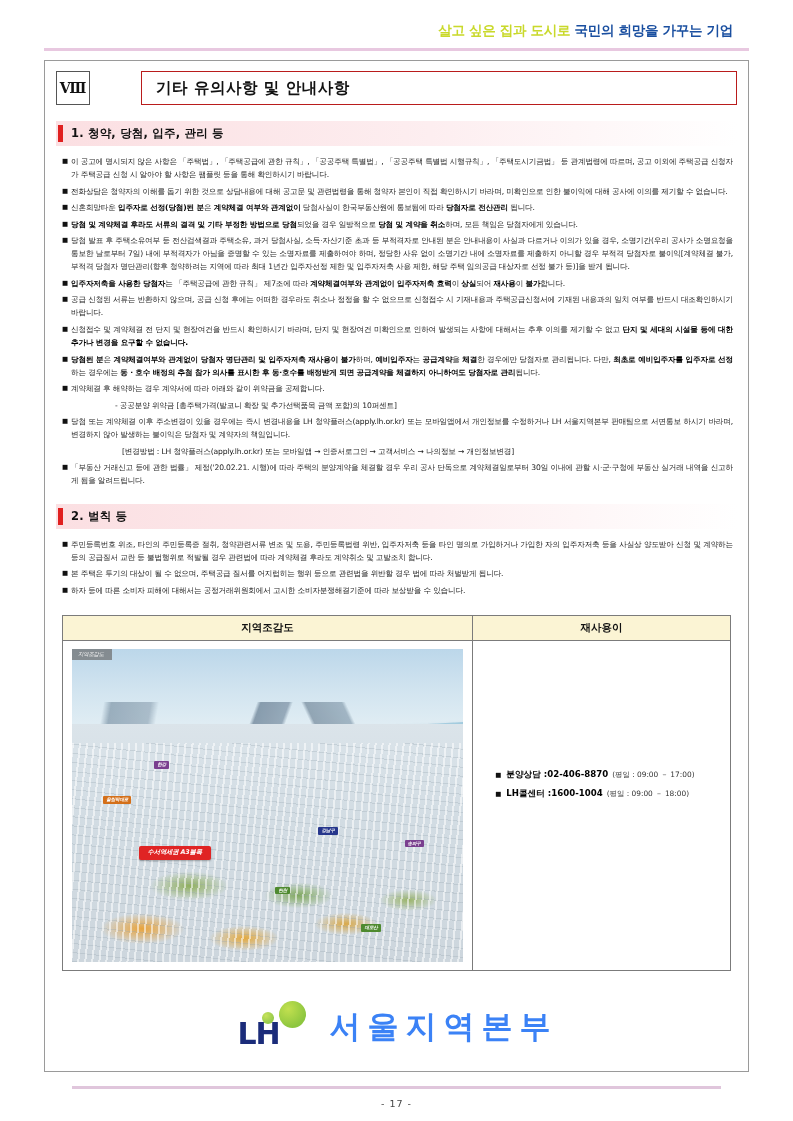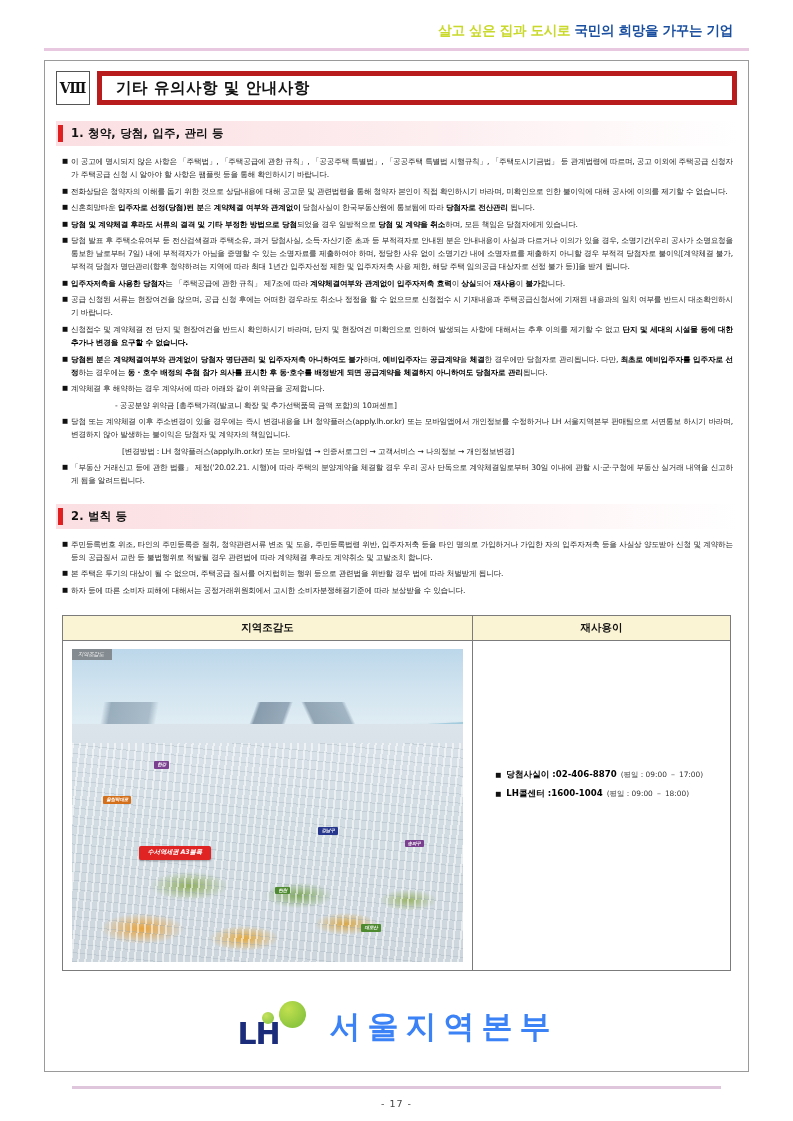--- a/index.html
+++ b/index.html
@@ -37,23 +37,23 @@
   .chapter {
     display: flex; align-items: stretch; gap: 7px; height: 34px;
   }
   .chapter-num {
     width: 34px; border: 1px solid #555;
     display: flex; align-items: center; justify-content: center;
     font-family: "DejaVu Serif", "Liberation Serif", serif;
     font-weight: bold; font-size: 14px; color: #111;
   }
   .chapter-title {
-    flex: 1; border: 5px solid #b91c1c;
+    flex: 1; border: 1px solid #b91c1c;
     display: flex; align-items: center; padding-left: 14px;
-    font-size: 15.5px; font-weight: bold; color: #111; letter-spacing: 0.5px;
+    font-size: 15.5px; font-weight: bold; color: #111; letter-spacing: 0.5px; margin-left: 44px;
   }
 
   
   .sec-head {
     margin-top: 16px;
     height: 25px;
     display: flex; align-items: center;
     background: linear-gradient(to right, #fbdfe2 0%, #fdeef0 55%, #ffffff 100%);
   }
   .sec-mark { width: 5px; height: 17px; background: #e02020; margin-left: 2px; }
@@ -253,31 +253,31 @@
         <span class="tx">당첨 발표 후 주택소유여부 등 전산검색결과 주택소유, 과거 당첨사실, 소득·자산기준 초과 등 부적격자로 안내된 분은 안내내용이 사실과 다르거나 이의가 있을 경우, 소명기간(우리 공사가 소명요청을 통보한 날로부터 7일) 내에 부적격자가 아님을 증명할 수 있는 소명자료를 제출하여야 하며, 정당한 사유 없이 소명기간 내에 소명자료를 제출하지 아니할 경우 부적격 당첨자로 불이익[계약체결 불가, 부적격 당첨자 명단관리(향후 청약하려는 지역에 따라 최대 1년간 입주자선정 제한 및 입주자저축 사용 제한, 해당 주택 임의공급 대상자로 선정 불가 등)]을 받게 됩니다.</span>
       </div>
 
       <div class="bl">
         <span class="sq">■</span>
         <span class="tx"><b>입주자저축을 사용한 당첨자</b><span>는 「주택공급에 관한 규칙」 제7조에 따라 </span><b>계약체결여부와 관계없이 입주자저축 효력</b><span>이 </span><b>상실</b><span>되어 </span><b>재사용</b><span>이 </span><b>불가</b><span>합니다.</span></span>
       </div>
 
       <div class="bl">
         <span class="sq">■</span>
-        <span class="tx">공급 신청된 서류는 현장여건을 않으며, 공급 신청 후에는 어떠한 경우라도 취소나 정정을 할 수 없으므로 신청접수 시 기재내용과 주택공급신청서에 기재된 내용과의 일치 여부를 반드시 대조확인하시기 바랍니다.</span>
+        <span class="tx">공급 신청된 서류는 반환하지 않으며, 공급 신청 후에는 어떠한 경우라도 취소나 정정을 할 수 없으므로 신청접수 시 기재내용과 주택공급신청서에 기재된 내용과의 일치 여부를 반드시 대조확인하시기 바랍니다.</span>
       </div>
 
       <div class="bl">
         <span class="sq">■</span>
         <span class="tx"><span>신청접수 및 계약체결 전 단지 및 현장여건을 반드시 확인하시기 바라며, 단지 및 현장여건 미확인으로 인하여 발생되는 사항에 대해서는 추후 이의를 제기할 수 없고 </span><b>단지 및 세대의 시설물 등에 대한 추가나 변경을 요구할 수 없습니다.</b></span>
       </div>
 
       <div class="bl">
         <span class="sq">■</span>
-        <span class="tx"><b>당첨된 분</b><span>은 </span><b>계약체결여부와 관계없이 당첨자 명단관리 및 입주자저축 아니하여도 불가</b><span>하며, </span><b>예비입주자</b><span>는 </span><b>공급계약</b><span>을 </span><b>체결</b><span>한 경우에만 당첨자로 관리됩니다. 다만, </span><b>최초로 예비입주자를 입주자로 선정</b><span>하는 경우에는 </span><b>동 · 호수 배정의 추첨 참가 의사를 표시한 후 동·호수를 배정받게 되면 공급계약을 체결하지 아니하여도 당첨자로 관리</b><span>됩니다.</span></span>
+        <span class="tx"><b>당첨된 분</b><span>은 </span><b>계약체결여부와 관계없이 당첨자 명단관리 및 입주자저축 재사용이 불가</b><span>하며, </span><b>예비입주자</b><span>는 </span><b>공급계약</b><span>을 </span><b>체결</b><span>한 경우에만 당첨자로 관리됩니다. 다만, </span><b>최초로 예비입주자를 입주자로 선정</b><span>하는 경우에는 </span><b>동 · 호수 배정의 추첨 참가 의사를 표시한 후 동·호수를 배정받게 되면 공급계약을 체결하지 아니하여도 당첨자로 관리</b><span>됩니다.</span></span>
       </div>
 
       <div class="bl">
         <span class="sq">■</span>
         <span class="tx">계약체결 후 해약하는 경우 계약서에 따라 아래와 같이 위약금을 공제합니다.</span>
       </div>
 
       <div class="bl indent">
         <span class="tx">- 공공분양 위약금 [총주택가격(발코니 확장 및 추가선택품목 금액 포함)의 10퍼센트]</span>
       </div>
@@ -340,21 +340,21 @@
             <div class="tag green" style="left:74%;top:88%">대모산</div>
 
             <div class="banner">수서역세권 A3블록</div>
             <div class="cap">지역조감도</div>
           </div>
         </div>
 
         <div class="td right">
           <div class="cline">
             <span class="sq">■</span>
-            <b>당첨사실이 : </b>
+            <b>분양상담 : </b>
             <b>02-406-8870</b>
             <span class="hrs">(평일 : 09:00 － 17:00)</span>
           </div>
           <div class="cline">
             <span class="sq">■</span>
             <b>LH콜센터 : </b>
             <b>1600-1004</b>
             <span class="hrs">(평일 : 09:00 － 18:00)</span>
           </div>
         </div>

